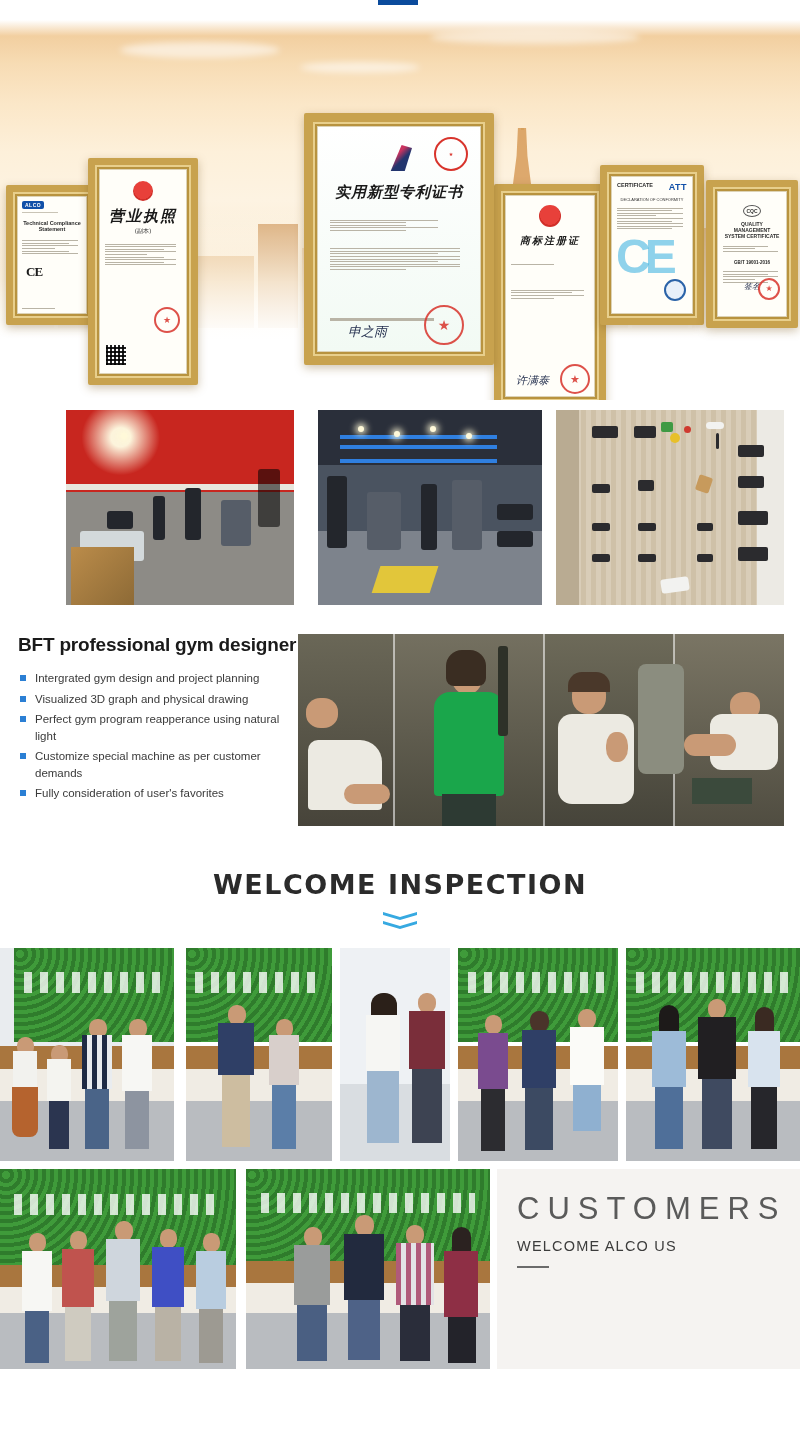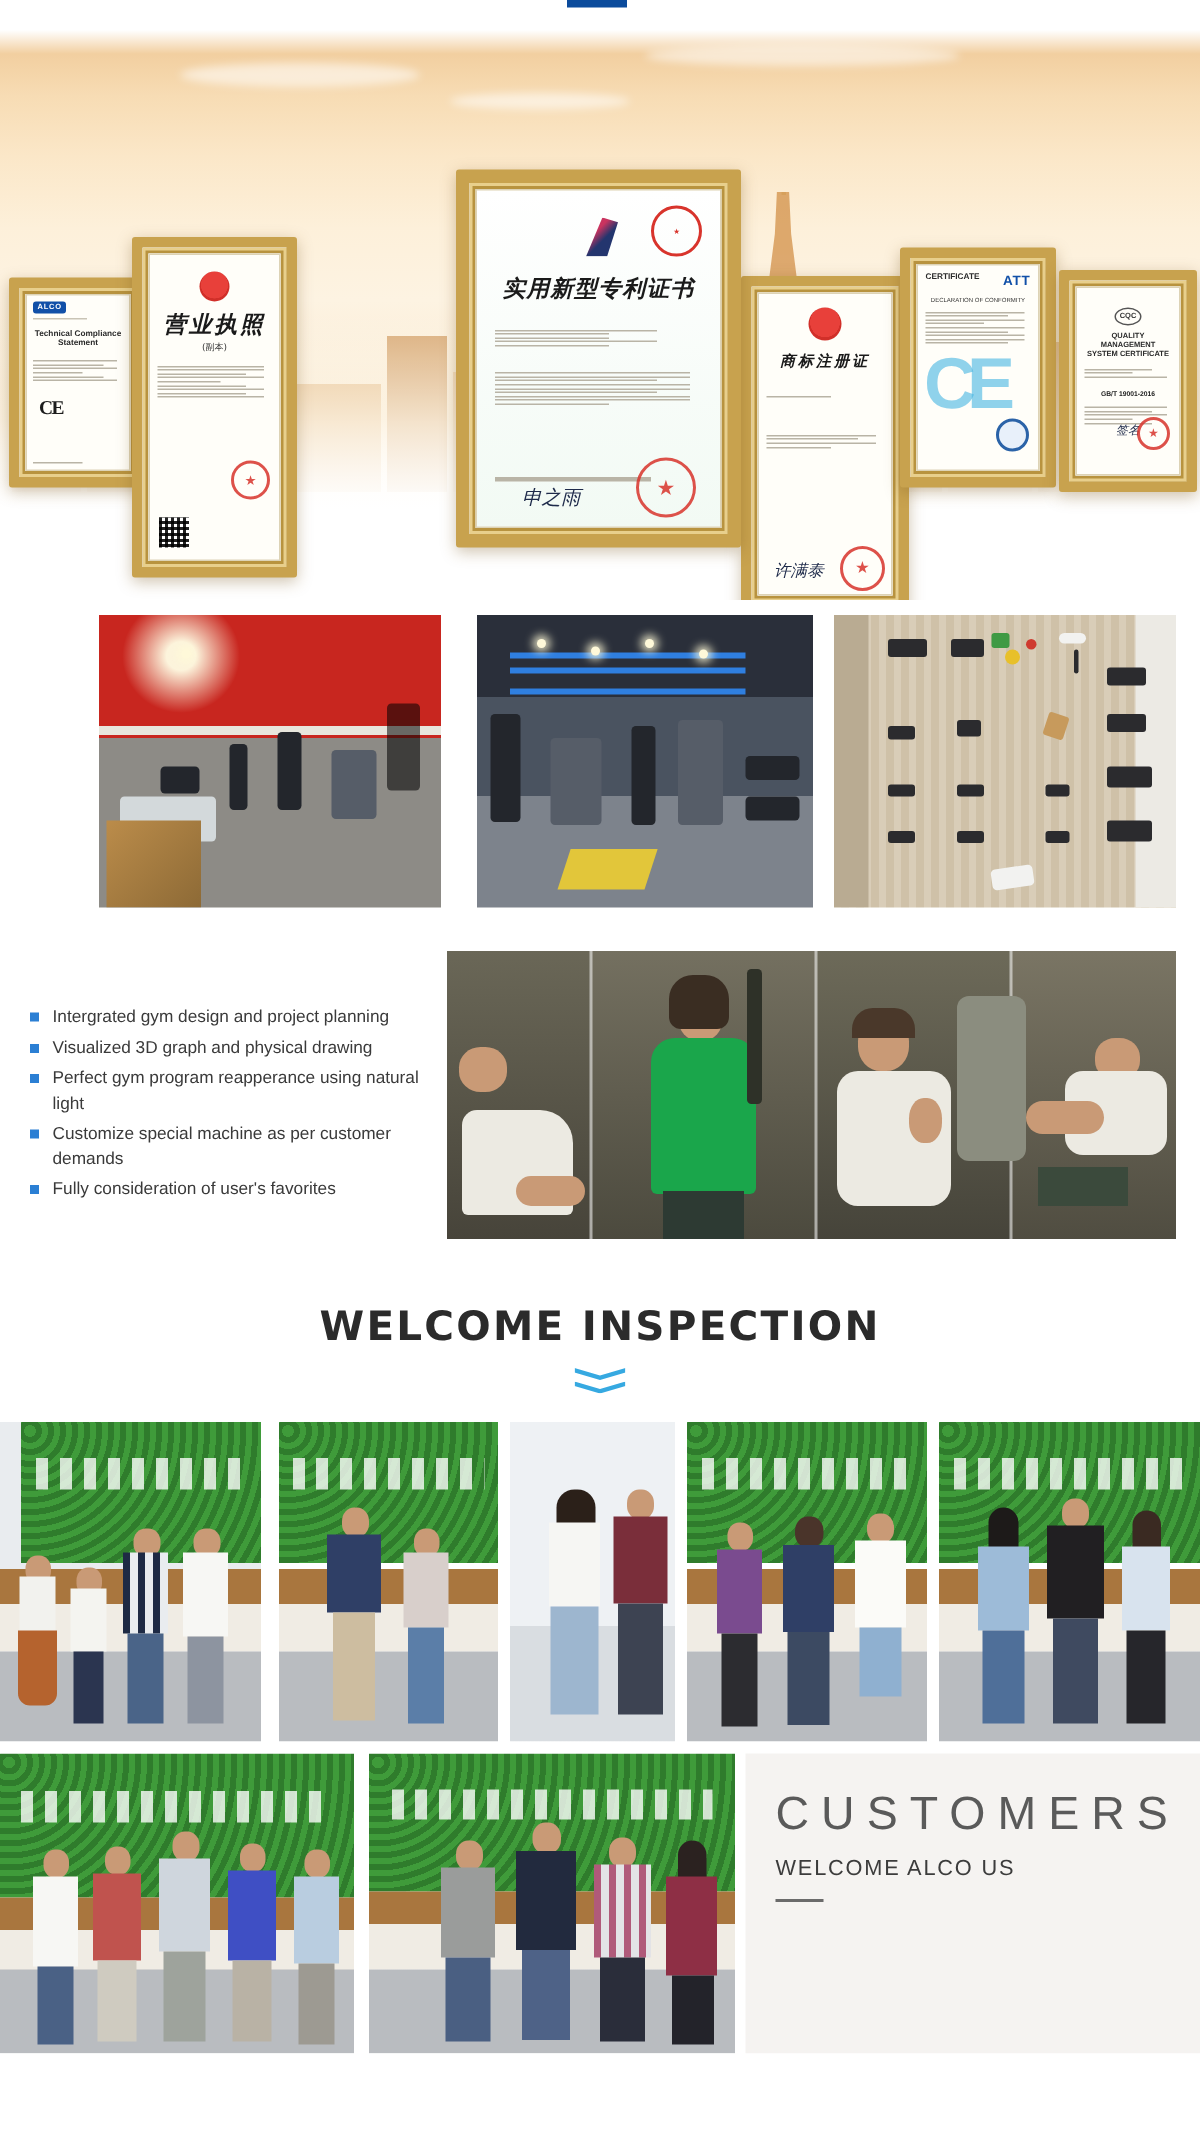--- a/index.html
+++ b/index.html
@@ -442,20 +442,21 @@
       <div class="prop" style="left:62%;top:74%;width:16px;height:8px"></div>
       <div class="prop" style="left:80%;top:18%;width:26px;height:12px"></div>
       <div class="prop" style="left:80%;top:34%;width:26px;height:12px"></div>
       <div class="prop" style="left:80%;top:52%;width:30px;height:14px"></div>
       <div class="prop" style="left:80%;top:70%;width:30px;height:14px"></div>
       <div class="prop wht" style="left:46%;top:86%;width:28px;height:14px;transform:rotate(-8deg)"></div>
     </div>
   </section>
 
   <section class="designer">
+    <h2>BFT professional gym designer</h2>
     <ul class="bullets">
       <li><span class="sq"></span><span>Intergrated gym design  and project planning</span></li>
       <li><span class="sq"></span><span>Visualized 3D graph  and physical  drawing</span></li>
       <li><span class="sq"></span><span>Perfect gym program reapperance using natural light</span></li>
       <li><span class="sq"></span><span>Customize special machine as per customer demands</span></li>
       <li><span class="sq"></span><span>Fully consideration of user's favorites</span></li>
     </ul>
 
     <div class="dphoto">
       <div class="panel" style="left:0;width:96px;background:linear-gradient(to bottom,#6a6757,#47443a)"></div>

